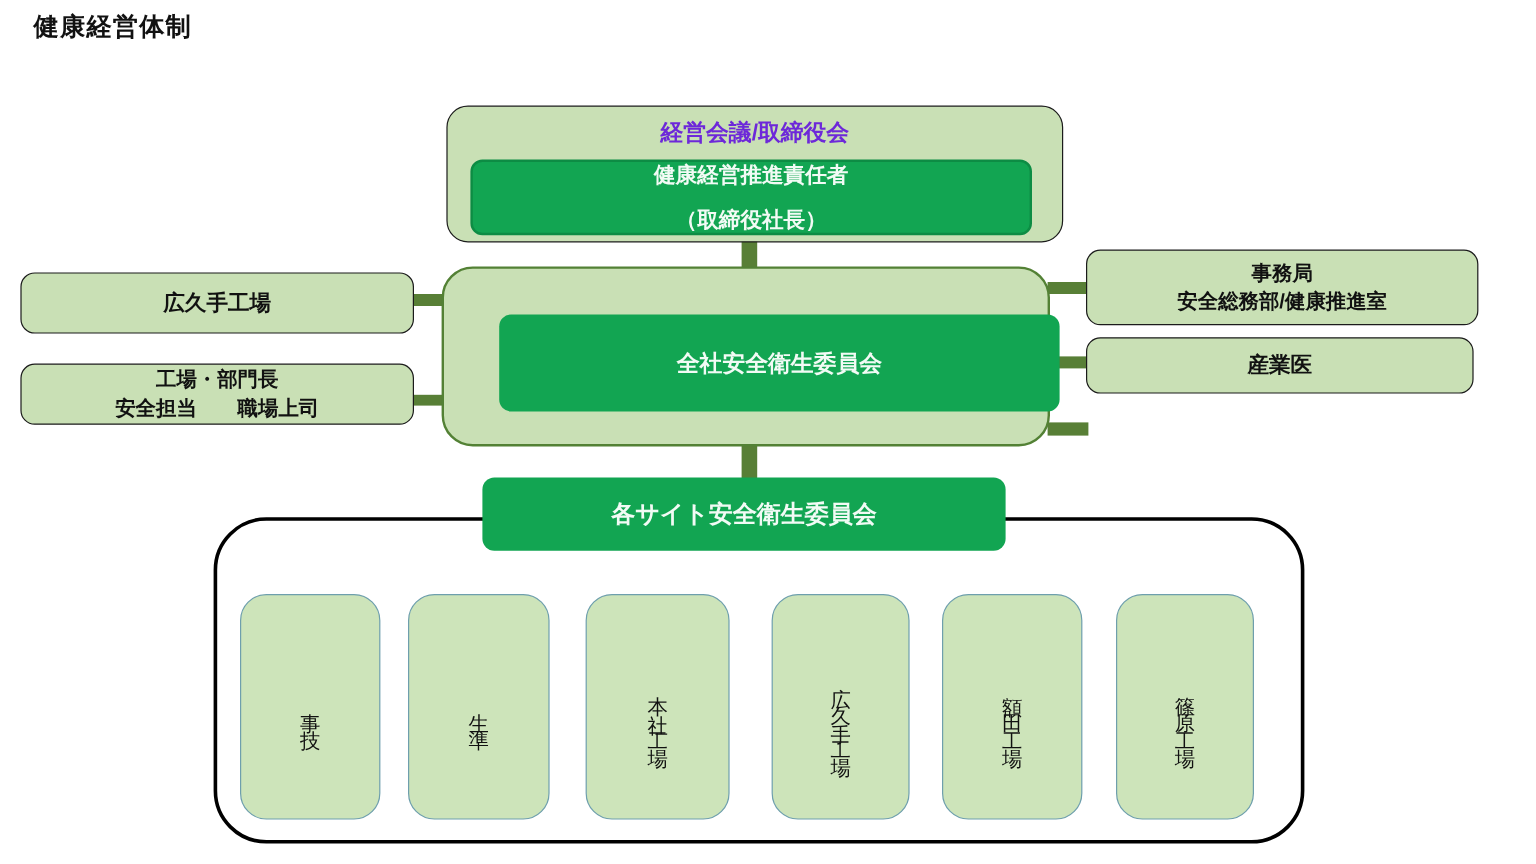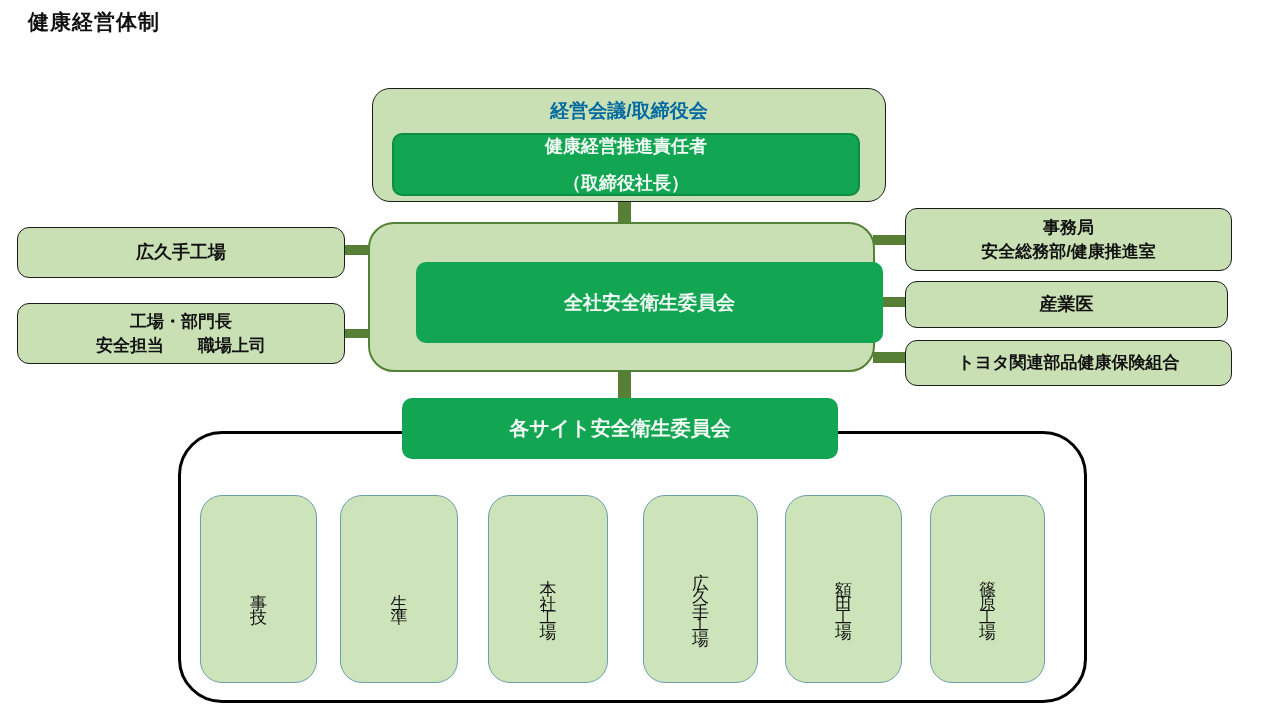--- a/index.html
+++ b/index.html
@@ -12,33 +12,33 @@
   .lg-box{background:#c9e0b5;box-sizing:border-box;position:absolute;}
   .outline-black{border:1.6px solid #1b1b1b;}
   .outline-olive{border:2.5px solid #538135;}
 
   .green-box{background:#12a552;position:absolute;box-sizing:border-box;border-radius:10px;
              display:flex;flex-direction:column;align-items:center;justify-content:center;
              color:#f2fbf5;font-weight:bold;text-align:center;}
 
   .top-container{left:372px;top:88px;width:514px;height:114px;border-radius:18px;}
   .top-label{position:absolute;left:0;top:9px;width:100%;text-align:center;
-             font-size:19px;font-weight:bold;color:#0369a1;}
+             font-size:19px;font-weight:bold;color:#6d28d9;}
   .leader-box{left:392px;top:133px;width:468px;height:63px;font-size:18px;line-height:1.45;
               border:2px solid #0d8c44;gap:10px;}
 
   .center-container{left:368px;top:222px;width:507px;height:150px;border-radius:26px;}
   .center-box{left:388px;top:262px;width:467px;height:81px;font-size:19px;margin-left:28px;}
 
   .side-box{position:absolute;box-sizing:border-box;background:#c9e0b5;border:1.6px solid #1b1b1b;
             border-radius:12px;display:flex;flex-direction:column;align-items:center;justify-content:center;
             font-weight:bold;color:#111;text-align:center;line-height:1.4;}
 
   .union-box{left:17px;top:227px;width:328px;height:51px;font-size:18px;}
-  .plant-box{left:17px;top:303px;width:328px;height:61px;font-size:17px;}
+  .plant-box{left:17px;top:303px;width:328px;height:51px;font-size:17px;}
   .secretariat-box{left:905px;top:208px;width:327px;height:63px;font-size:17px;}
   .physician-box{left:905px;top:281px;width:323px;height:47px;font-size:18px;}
   .insurance-box{left:905px;top:340px;width:327px;height:46px;font-size:17px;}
 
   .conn{position:absolute;background:#587f36;}
   .conn-v1{left:618px;top:200px;width:13px;height:24px;}
   .conn-v2{left:618px;top:370px;width:13px;height:30px;}
   .conn-l1{left:343px;top:245px;width:27px;height:10px;}
   .conn-l2{left:343px;top:329px;width:27px;height:9px;}
   .conn-r1{left:873px;top:235px;width:34px;height:10px;}
@@ -97,23 +97,20 @@
     <span>安全担当　　職場上司</span>
   </div>
 
   <div class="side-box secretariat-box">
     <span>事務局</span>
     <span>安全総務部/健康推進室</span>
   </div>
   <div class="side-box physician-box">
     <span>産業医</span>
   </div>
-  <div class="side-box insurance-box">
-    <span>トヨタ関連部品健康保険組合</span>
-  </div>
 
   <div class="sites-container"></div>
   <div class="green-box site-committee-box">
     <span>各サイト安全衛生委員会</span>
   </div>
 
   <div class="site-box site-1">
     <span class="vtext">事技</span>
   </div>
   <div class="site-box site-2">

